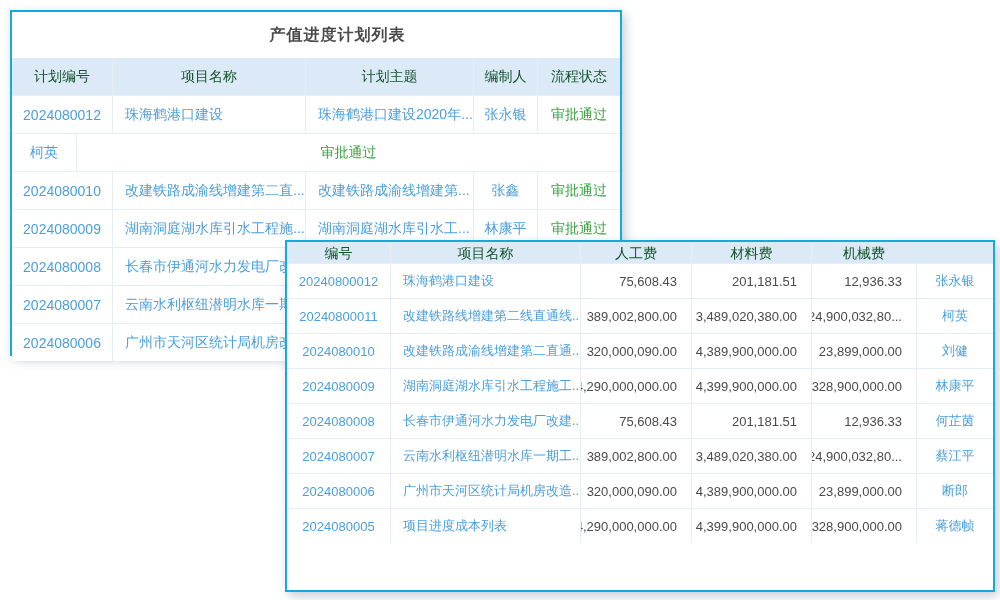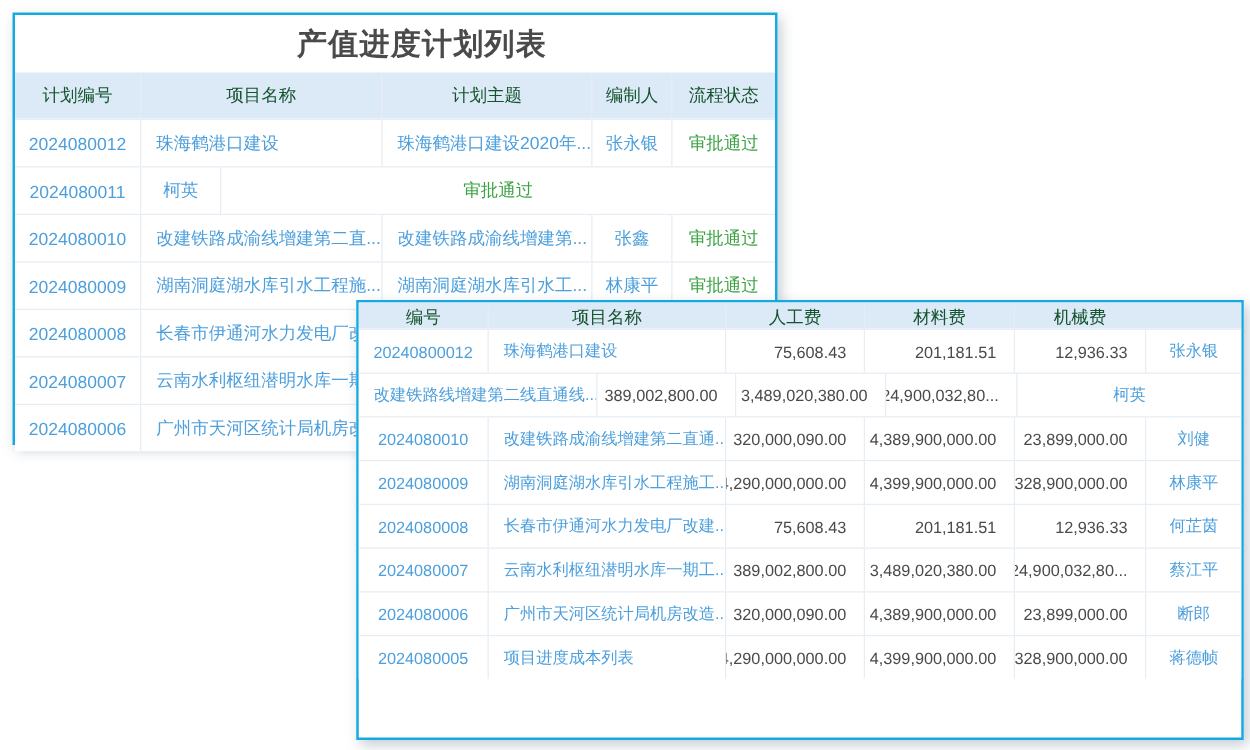--- a/index.html
+++ b/index.html
@@ -11,21 +11,21 @@
     position:absolute;background:#ffffff;box-sizing:border-box;
     border:2px solid #16a9e0;
     box-shadow:3px 4px 10px rgba(110,130,150,0.40);
   }
   #plan-card{left:10px;top:10px;width:612px;height:346px;z-index:1;}
   #cost-card{left:285px;top:240px;width:710px;height:352px;z-index:2;}
   .card-title{
     display:flex;align-items:center;justify-content:center;
     font-weight:bold;color:#4a4a4a;letter-spacing:1px;
   }
-  #plan-card .card-title{height:46px;font-size:24px;padding-left:43px;}
+  #plan-card .card-title{height:46px;font-size:16px;padding-left:43px;}
   #cost-card .card-title{height:43px;font-size:22px;}
   .thead{display:flex;background:#dce9f6;color:#14532d;}
   #plan-card .thead{height:37px;font-size:14px;}
   #cost-card .thead{height:21px;font-size:14px;align-items:flex-end;}
   .tr{display:flex;background:#ffffff;border-top:1px solid #e7edf4;}
   #plan-card .tr{height:37px;font-size:14px;}
   #cost-card .tr{height:34px;font-size:13px;}
   .th,.td{
     display:flex;align-items:center;justify-content:center;
     box-sizing:border-box;overflow:hidden;white-space:nowrap;
@@ -58,21 +58,20 @@
   </div>
   <div id="plan-body">
       <div class="tr">
         <div class="td p-id blue">2024080012</div>
         <div class="td p-project left blue">珠海鹤港口建设</div>
         <div class="td p-theme left blue">珠海鹤港口建设2020年...</div>
         <div class="td p-author blue">张永银</div>
         <div class="td p-status green">审批通过</div>
       </div>
       <div class="tr">
-        <div class="td p-id blue">2024080011</div>
         <div class="td p-author blue">柯英</div>
         <div class="td p-status green">审批通过</div>
       </div>
       <div class="tr">
         <div class="td p-id blue">2024080010</div>
         <div class="td p-project left blue">改建铁路成渝线增建第二直...</div>
         <div class="td p-theme left blue">改建铁路成渝线增建第...</div>
         <div class="td p-author blue">张鑫</div>
         <div class="td p-status green">审批通过</div>
       </div>
@@ -118,20 +117,21 @@
   <div id="cost-body">
       <div class="tr">
         <div class="td c-id blue">20240800012</div>
         <div class="td c-project left blue">珠海鹤港口建设</div>
         <div class="td c-labor right money">75,608.43</div>
         <div class="td c-material right money">201,181.51</div>
         <div class="td c-machine right money">12,936.33</div>
         <div class="td c-reg blue">张永银</div>
       </div>
       <div class="tr">
+        <div class="td c-id blue">20240800011</div>
         <div class="td c-project left blue">改建铁路线增建第二线直通线...</div>
         <div class="td c-labor right money">389,002,800.00</div>
         <div class="td c-material right money">3,489,020,380.00</div>
         <div class="td c-machine right money">24,900,032,80...</div>
         <div class="td c-reg blue">柯英</div>
       </div>
       <div class="tr">
         <div class="td c-id blue">2024080010</div>
         <div class="td c-project left blue">改建铁路成渝线增建第二直通...</div>
         <div class="td c-labor right money">320,000,090.00</div>

